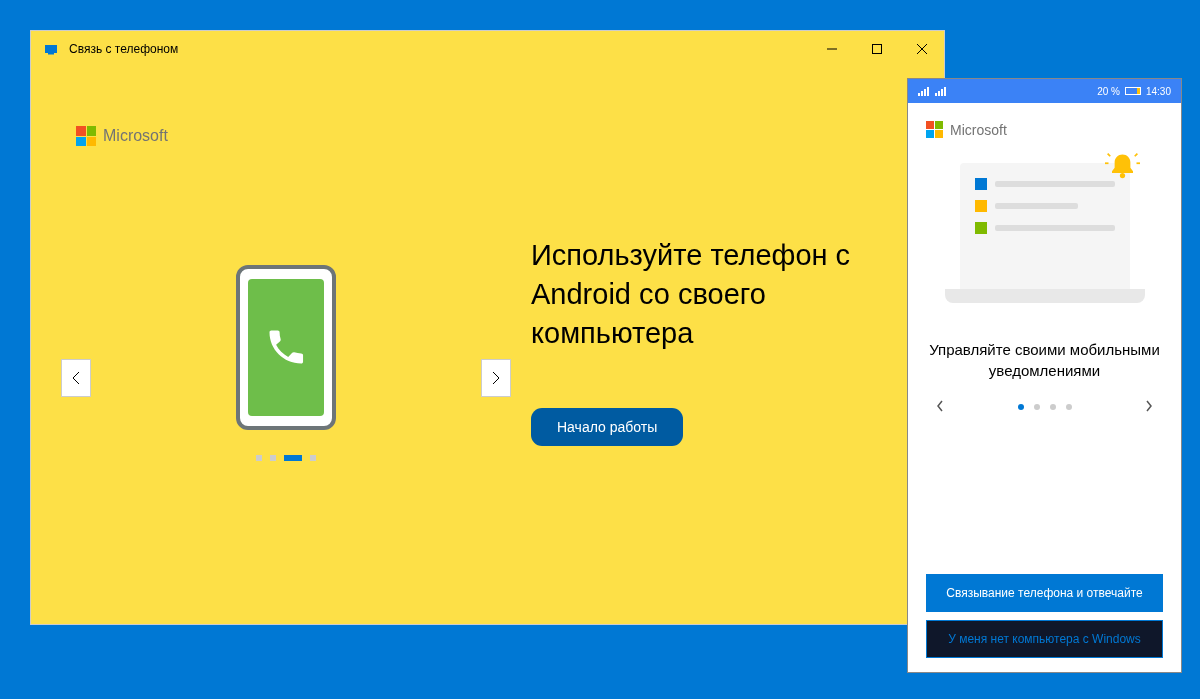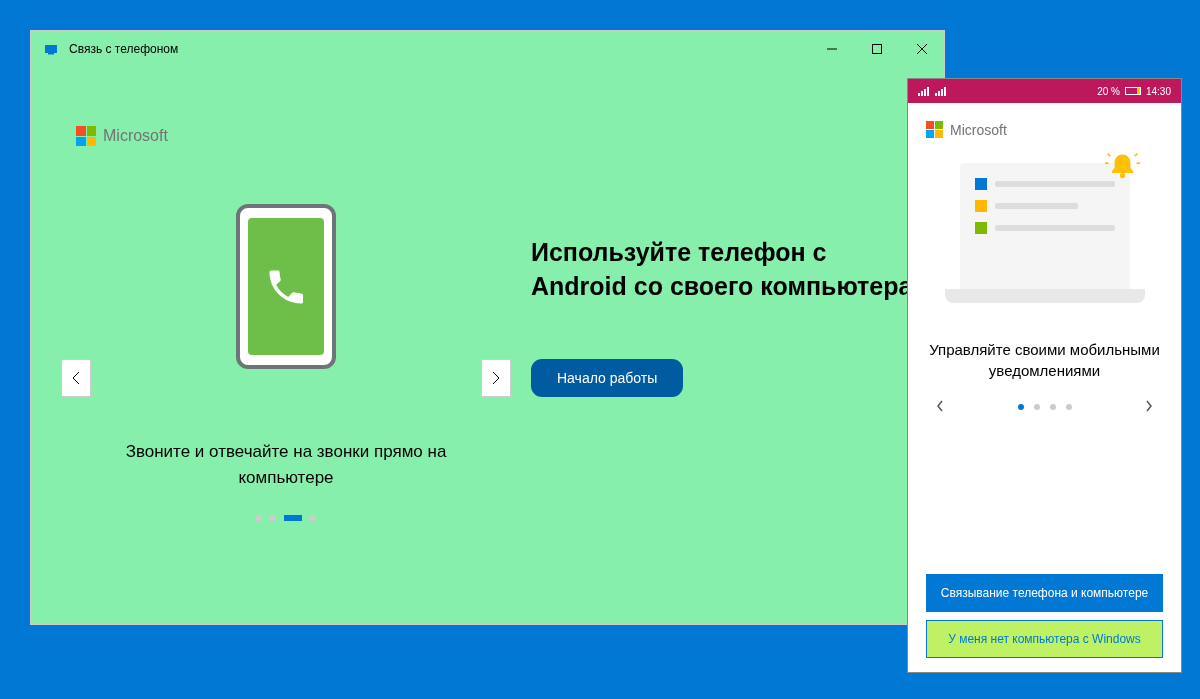--- a/index.html
+++ b/index.html
@@ -1,17 +1,17 @@
 <!DOCTYPE html>
 <html><head>
 <meta charset="utf-8">
 <style>
 *{margin:0;padding:0;box-sizing:border-box;font-family:"Segoe UI",Arial,sans-serif}
 body{background:#0078d4;width:1200px;height:699px;overflow:hidden;position:relative}
-.desktop-window{position:absolute;left:30px;top:30px;width:915px;height:595px;background:#86efac;border:1px solid #ccc}
+.desktop-window{position:absolute;left:30px;top:30px;width:915px;height:595px;background:#fde047;border:1px solid #ccc}
 .titlebar{height:35px;display:flex;align-items:center;padding-left:12px}
 .titlebar-icon{width:16px;height:16px;margin-right:10px;display:flex;align-items:center;justify-content:center}
 .titlebar-title{font-size:12px;color:#000}
 .titlebar-controls{margin-left:auto;display:flex}
 .titlebar-btn{width:45px;height:35px;display:flex;align-items:center;justify-content:center;cursor:pointer;color:#000}
 .ms-logo{display:flex;align-items:center;padding:60px 0 0 45px}
 .ms-squares{width:20px;height:20px;display:grid;grid-template-columns:1fr 1fr;grid-template-rows:1fr 1fr;gap:1px;margin-right:7px}
 .ms-squares div:nth-child(1){background:#f25022}
 .ms-squares div:nth-child(2){background:#7fba00}
 .ms-squares div:nth-child(3){background:#00a4ef}
@@ -22,24 +22,24 @@
 .phone-illustration{width:100px;height:165px;border:4px solid #6d7578;border-radius:12px;background:#fff;position:relative;margin-top:-30px}
 .phone-screen{position:absolute;top:10px;left:8px;right:8px;bottom:10px;background:#6ebe4a;border-radius:4px;display:flex;align-items:center;justify-content:center}
 .carousel-arrow{position:absolute;width:30px;height:38px;border:1px solid #ccc;background:#fff;display:flex;align-items:center;justify-content:center;cursor:pointer;top:50%;transform:translateY(-50%)}
 .arrow-left{left:0}
 .arrow-right{right:0}
 .carousel-caption{text-align:center;font-size:17px;color:#000;margin-top:70px;padding:0 40px;line-height:1.5}
 .carousel-dots{display:flex;gap:8px;margin-top:25px;justify-content:center}
 .dot{width:6px;height:6px;background:#ccc}
 .dot.active{width:18px;background:#0078d4}
 .hero-section{flex:1;padding-left:20px;padding-top:90px}
-.hero-title{font-size:25px;font-weight:700;color:#000;line-height:1.35;margin-bottom:55px}
+.hero-title{font-size:29px;font-weight:400;color:#000;line-height:1.35;margin-bottom:55px}
 .primary-btn{background:#005ba1;color:#fff;border:none;padding:11px 26px;font-size:14px;border-radius:11px;cursor:pointer}
 .phone-device{position:absolute;right:18px;top:78px;width:275px;height:595px;background:#fff;border:1px solid #888;display:flex;flex-direction:column}
-.phone-statusbar{height:22px;background:#be185d;color:#fff;display:flex;align-items:center;padding:12px 10px;font-size:10px}
+.phone-statusbar{height:22px;background:#3b82f6;color:#fff;display:flex;align-items:center;padding:12px 10px;font-size:10px}
 .status-left{display:flex;gap:6px;align-items:center}
 .status-right{margin-left:auto;display:flex;align-items:center;gap:5px}
 .battery{display:inline-flex;align-items:center}
 .battery-body{width:16px;height:8px;border:1px solid #fff;position:relative}
 .battery-fill{position:absolute;right:0;top:0;bottom:0;width:3px;background:#ffc107}
 .phone-content{flex:1;padding:18px 18px 0;display:flex;flex-direction:column}
 .ms-logo-small{display:flex;align-items:center}
 .ms-logo-small .ms-squares{width:17px;height:17px}
 .ms-logo-small .ms-text{font-size:14px}
 .phone-illust{margin:25px auto 0;width:200px;height:140px;position:relative}
@@ -50,21 +50,21 @@
 .notif-line{height:6px;background:#ddd;border-radius:2px;flex:1}
 .bell{position:absolute;top:-12px;right:5px;width:35px;height:35px}
 .phone-carousel-caption{text-align:center;font-size:15px;color:#000;margin-top:36px;line-height:1.4}
 .phone-carousel-nav{display:flex;align-items:center;justify-content:space-between;margin-top:18px;padding:0 4px}
 .phone-arrow{font-size:14px;color:#555;cursor:pointer;width:20px;text-align:center}
 .phone-dots{display:flex;gap:10px}
 .phone-dot{width:6px;height:6px;background:#ccc;border-radius:50%}
 .phone-dot.active{background:#0078d4}
 .phone-bottom{margin-top:auto;padding:0 0 14px;display:flex;flex-direction:column;gap:8px}
 .phone-btn-primary{background:#0078d4;color:#fff;border:none;padding:12px;font-size:12px;cursor:pointer;text-align:center}
-.phone-btn-secondary{background:#bef264;color:#0078d4;border:1px solid #0078d4;padding:11px;font-size:12px;cursor:pointer;text-align:center}
+.phone-btn-secondary{background:#0f172a;color:#0078d4;border:1px solid #0078d4;padding:11px;font-size:12px;cursor:pointer;text-align:center}
 .phone-link{color:#0078d4;font-size:12px;text-align:center;cursor:pointer;padding:6px}
 </style>
 </head>
 <body>
 
 <div class="desktop-window">
   <div class="titlebar">
     <span class="titlebar-icon">
       <svg width="16" height="16" viewBox="0 0 16 16">
           <rect x="2" y="4" width="12" height="8" fill="#0078d4"></rect>
@@ -114,21 +114,20 @@
             <polyline points="2,1 8,7 2,13" fill="none" stroke="#000" stroke-width="1"></polyline>
           </svg>
       </div>
       <div class="phone-illustration">
         <div class="phone-screen">
           <svg width="44" height="44" viewBox="0 0 24 24">
               <path fill="#fff" d="M6.6 10.8c1.4 2.8 3.8 5.2 6.6 6.6l2.2-2.2c.3-.3.7-.4 1.1-.3 1.2.4 2.5.6 3.8.6.6 0 1 .4 1 1V20c0 .6-.4 1-1 1C10.6 21 3 13.4 3 4c0-.6.4-1 1-1h3.5c.6 0 1 .4 1 1 0 1.3.2 2.6.6 3.8.1.4 0 .8-.3 1.1L6.6 10.8z"></path>
             </svg>
         </div>
       </div>
-      <div class="carousel-caption">Звоните и отвечайте на звонки прямо на компьютере</div>
       <div class="carousel-dots">
         <div class="dot"></div>
         <div class="dot"></div>
         <div class="dot active"></div>
         <div class="dot"></div>
       </div>
     </div>
 
     <div class="hero-section">
       <h1 class="hero-title">Используйте телефон с Android со своего компьютера</h1>
@@ -218,17 +217,17 @@
         <div class="phone-dot"></div>
       </div>
       <span class="phone-arrow">
         <svg width="8" height="12">
             <polyline points="2,1 6,6 2,11" fill="none" stroke="#555" stroke-width="1.5"></polyline>
           </svg>
       </span>
     </div>
 
     <div class="phone-bottom">
-      <button class="phone-btn-primary">Связывание телефона и компьютере</button>
+      <button class="phone-btn-primary">Связывание телефона и отвечайте</button>
       <button class="phone-btn-secondary">У меня нет компьютера с Windows</button>
     </div>
   </div>
 </div>
 
 </body></html>

